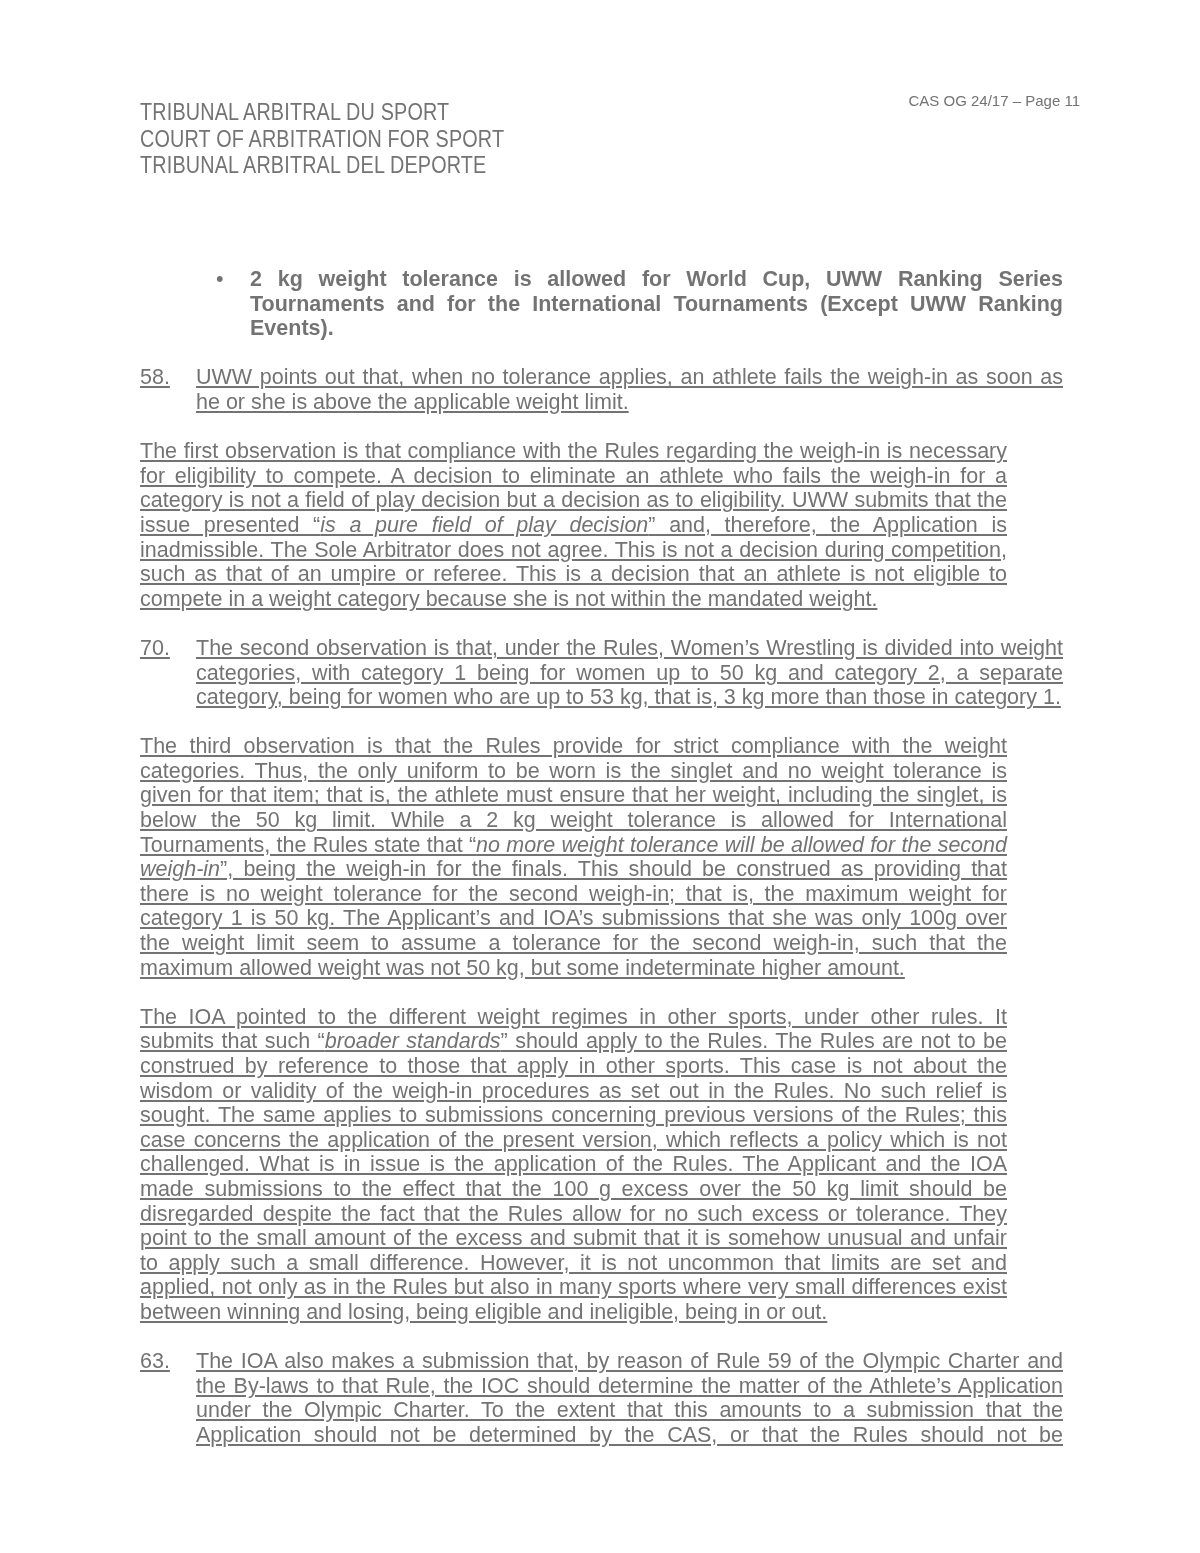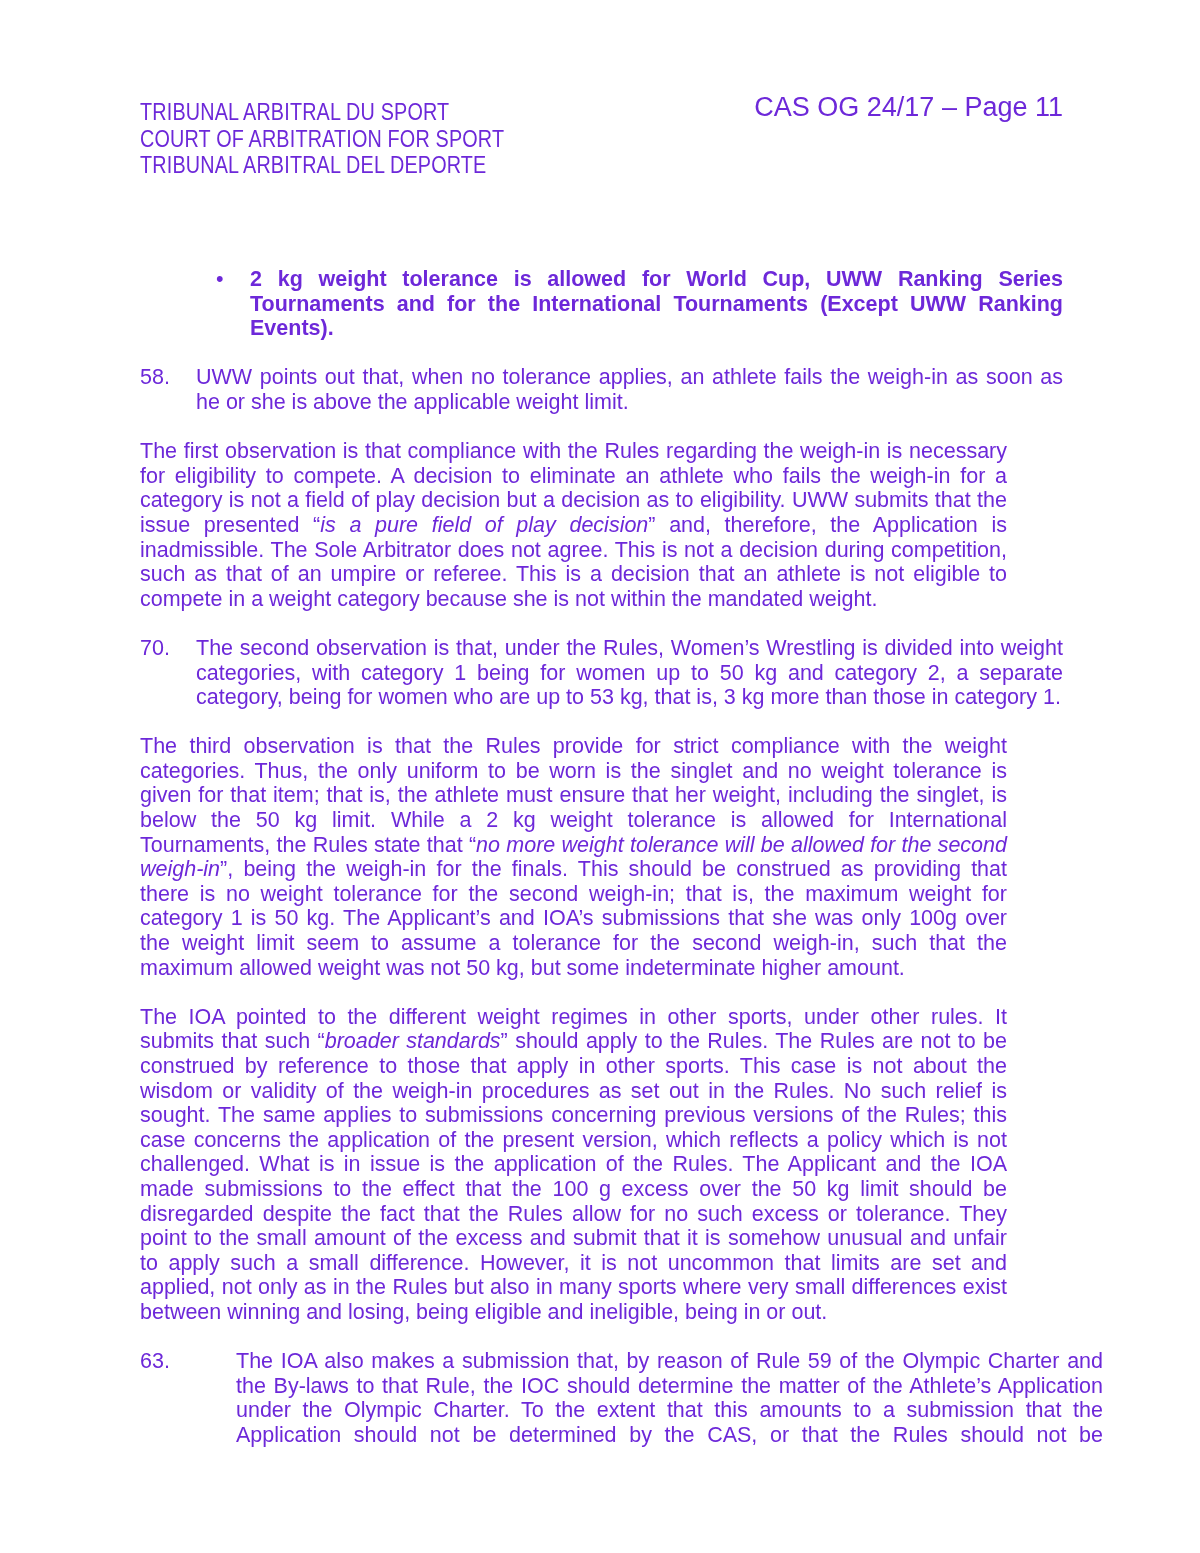--- a/index.html
+++ b/index.html
@@ -6,41 +6,41 @@
   html, body {
     margin: 0; padding: 0;
     background: #e8e8e8;
   }
   .page {
     position: relative;
     width: 1200px;
     height: 1553px;
     margin: 0 auto;
     background: #ffffff;
-    color: #6d28d9;
+    color: #737373;
     font-family: "Liberation Sans", sans-serif;
     overflow: hidden;
   }
   
   .court-names {
     position: absolute;
     left: 140px;
     top: 99px;
     font-size: 23px;
     line-height: 26.5px;
     letter-spacing: 0.2px;
     white-space: nowrap;
     transform: scaleX(0.86);
     transform-origin: 0 0;
   }
   .case-ref {
     position: absolute;
     top: 92px;
-    right: 137px;
-    font-size: 27px;
+    right: 120px;
+    font-size: 15px;
     white-space: nowrap;
   }
   
   .doc-body {
     position: absolute;
     left: 140px;
     top: 267px;
     width: 923px;
     font-size: 21.5px;
     line-height: 24.6px;
@@ -56,34 +56,34 @@
     width: 34px;
   }
   .bullet-text {
     flex: 1;
     text-align: justify;
     font-weight: bold;
   }
   .para {
     display: flex;
     margin-top: 24.6px;
+    text-decoration: underline;
   }
   .para:first-child { margin-top: 0; }
   .para-num {
     flex: none;
     width: 56px;
   }
   .para-body {
     flex: none;
     width: 867px;
     text-align: justify;
   }
   .para.continues .para-body {
     text-align-last: justify;
-    margin-left: 40px;
   }
   em { font-style: italic; }
 </style>
 </head>
 <body>
 
 <div class="page">
 
   <header>
     <div class="court-names" id="court-names">

